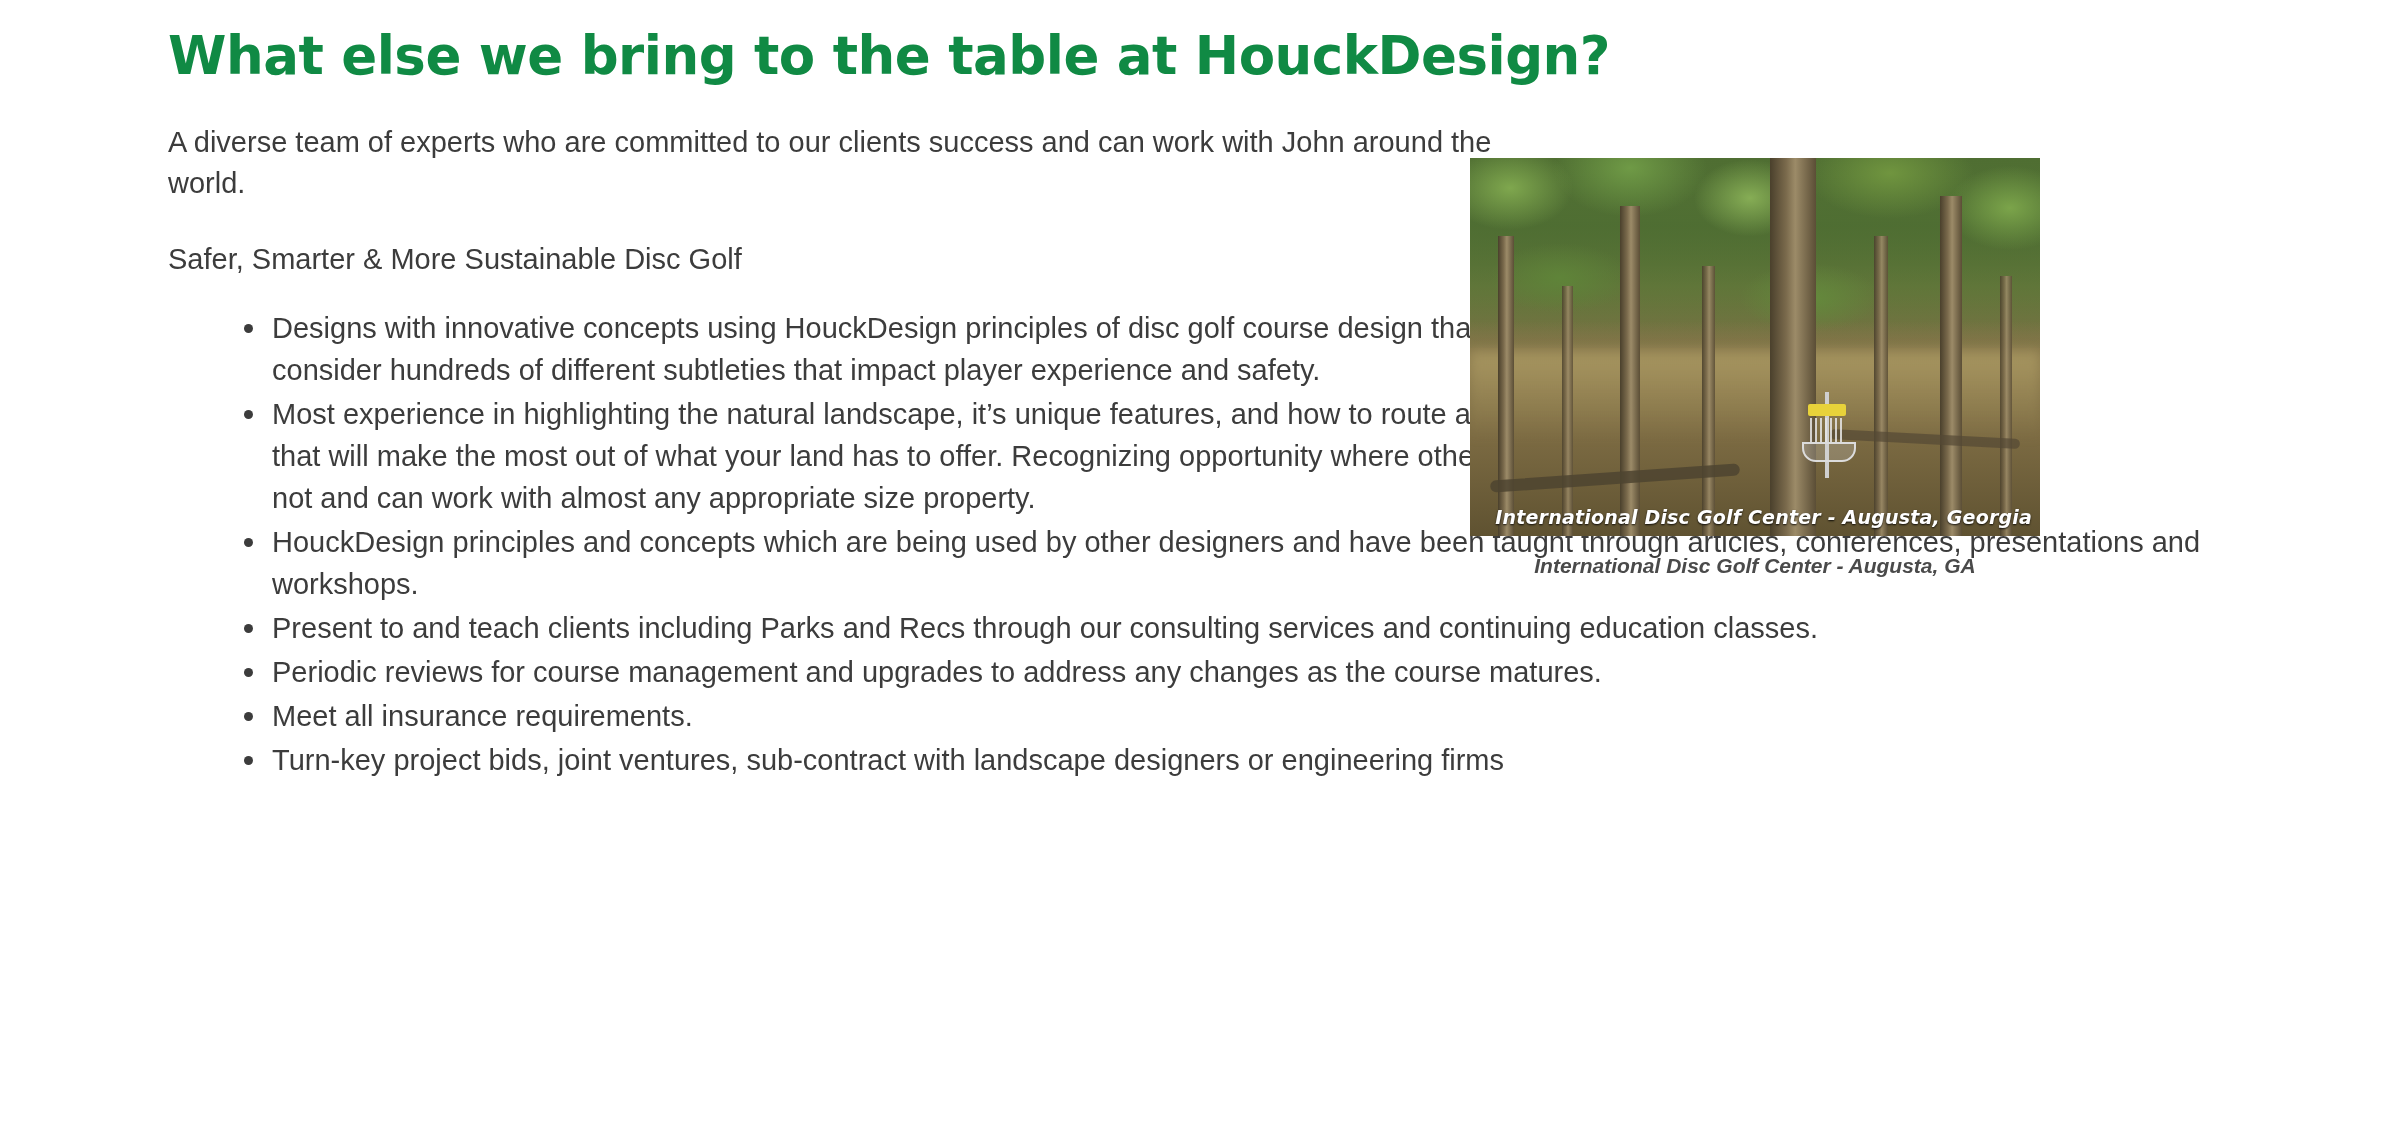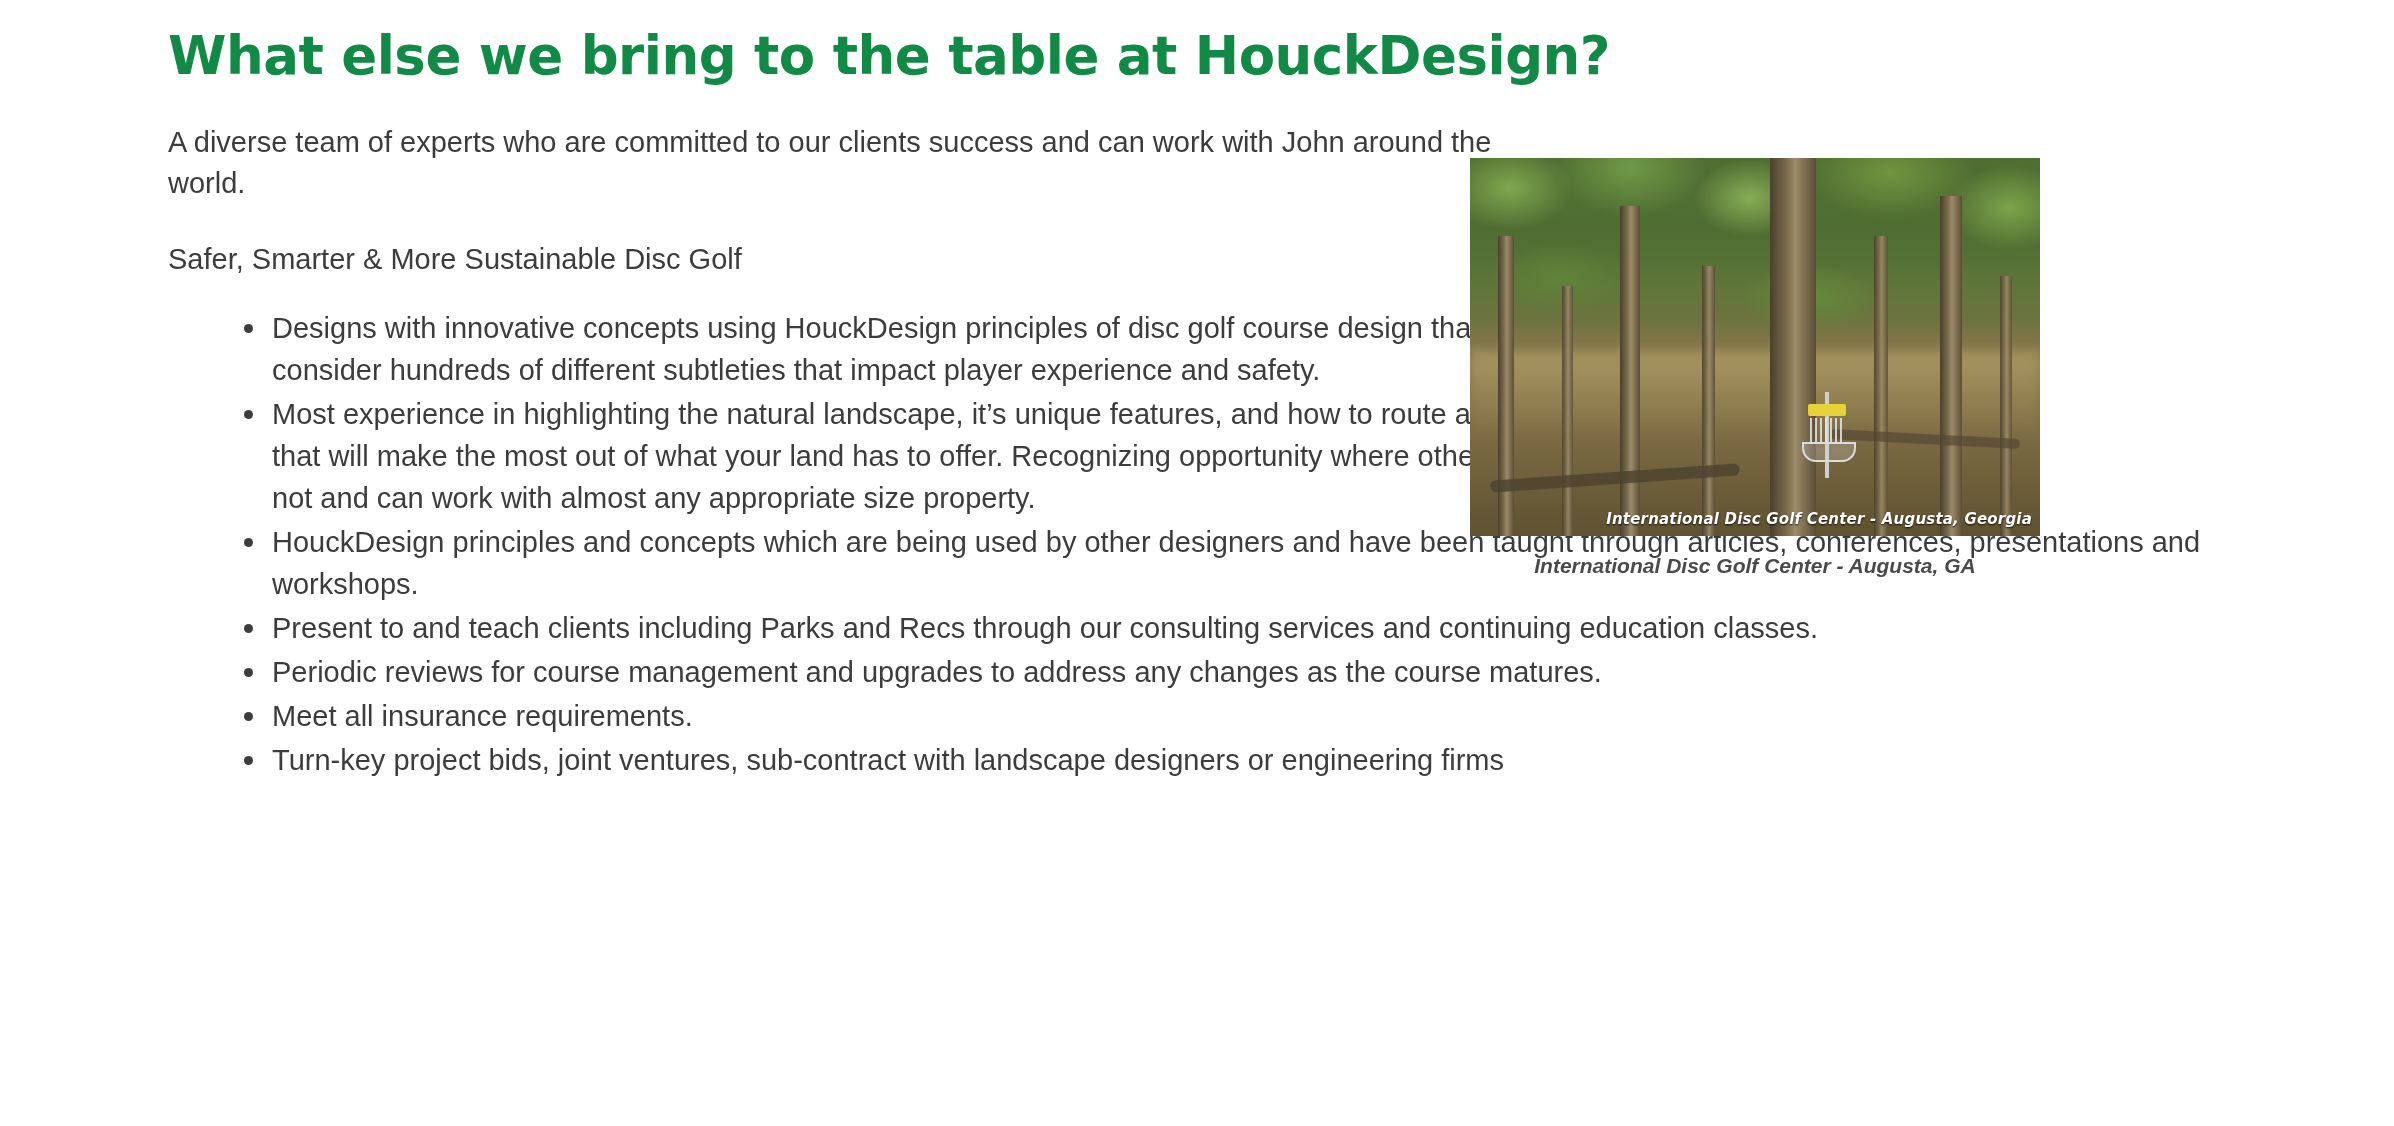--- a/index.html
+++ b/index.html
@@ -186,21 +186,21 @@
     border-radius: 0 0 14px 14px;
     background: rgba(210,210,210,.25);
   }
   .photo .caption-overlay {
     position: absolute;
     right: 8px;
     bottom: 8px;
     font-family: "DejaVu Sans", sans-serif;
     font-style: italic;
     font-weight: bold;
-    font-size: 15px;
+    font-size: 19px;
     color: #ffffff;
     text-shadow: 0 1px 2px rgba(0,0,0,.85);
     letter-spacing: .2px;
     text-align: right;
   }
   .fig-caption {
     margin-top: 18px;
     text-align: center;
     font-family: Liberation Sans, sans-serif;
     font-style: italic;

